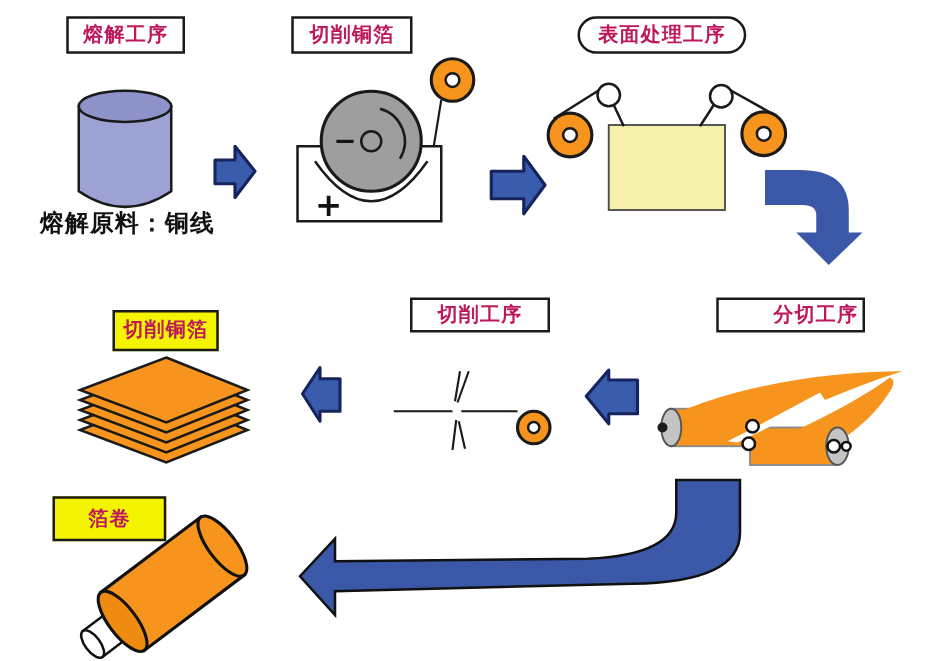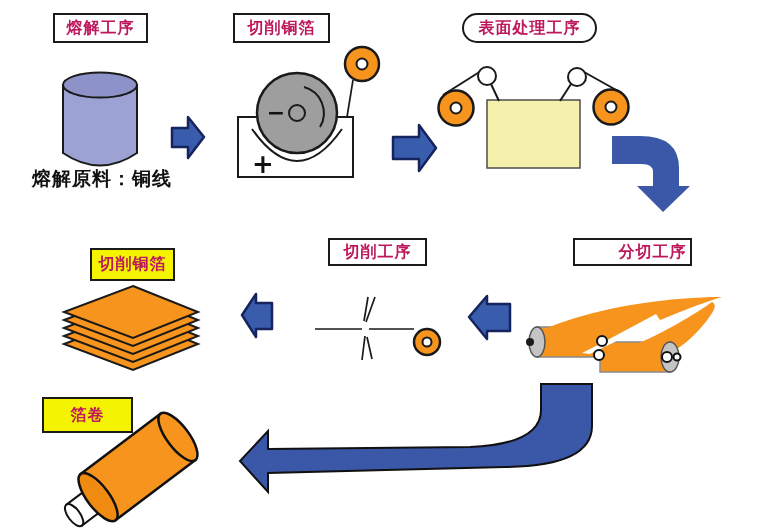--- a/index.html
+++ b/index.html
@@ -15,21 +15,21 @@
     z-index:2;
   }
   .plabel.hl{background:#f4f400;}
   .caption{
     position:absolute;color:#111;font-weight:bold;font-size:19px;letter-spacing:1px;z-index:2;
   }
   #lbl-melting{left:53px;top:13px;width:95px;height:30px;}
   #lbl-electrolysis{left:233px;top:13px;width:97px;height:30px;}
   #lbl-surface{left:462px;top:13px;width:135px;height:30px;border-radius:15px;}
   #lbl-cutfoil{left:90px;top:236px;width:85px;height:33px;margin-top:12px;}
-  #lbl-cutting{left:328px;top:238px;width:99px;height:28px;text-align:right;}
+  #lbl-cutting{left:328px;top:238px;width:112px;height:28px;text-align:right;}
   #lbl-slitting{left:573px;top:238px;width:119px;height:28px;padding-left:40px;}
   #lbl-foilroll{left:42px;top:397px;width:91px;height:36px;}
   #cap-melting{left:32px;top:166px;}
 </style>
 </head>
 <body>
 
 <div id="stage">
 
   <svg id="art" viewBox="0 0 760 529" xmlns="http://www.w3.org/2000/svg">

